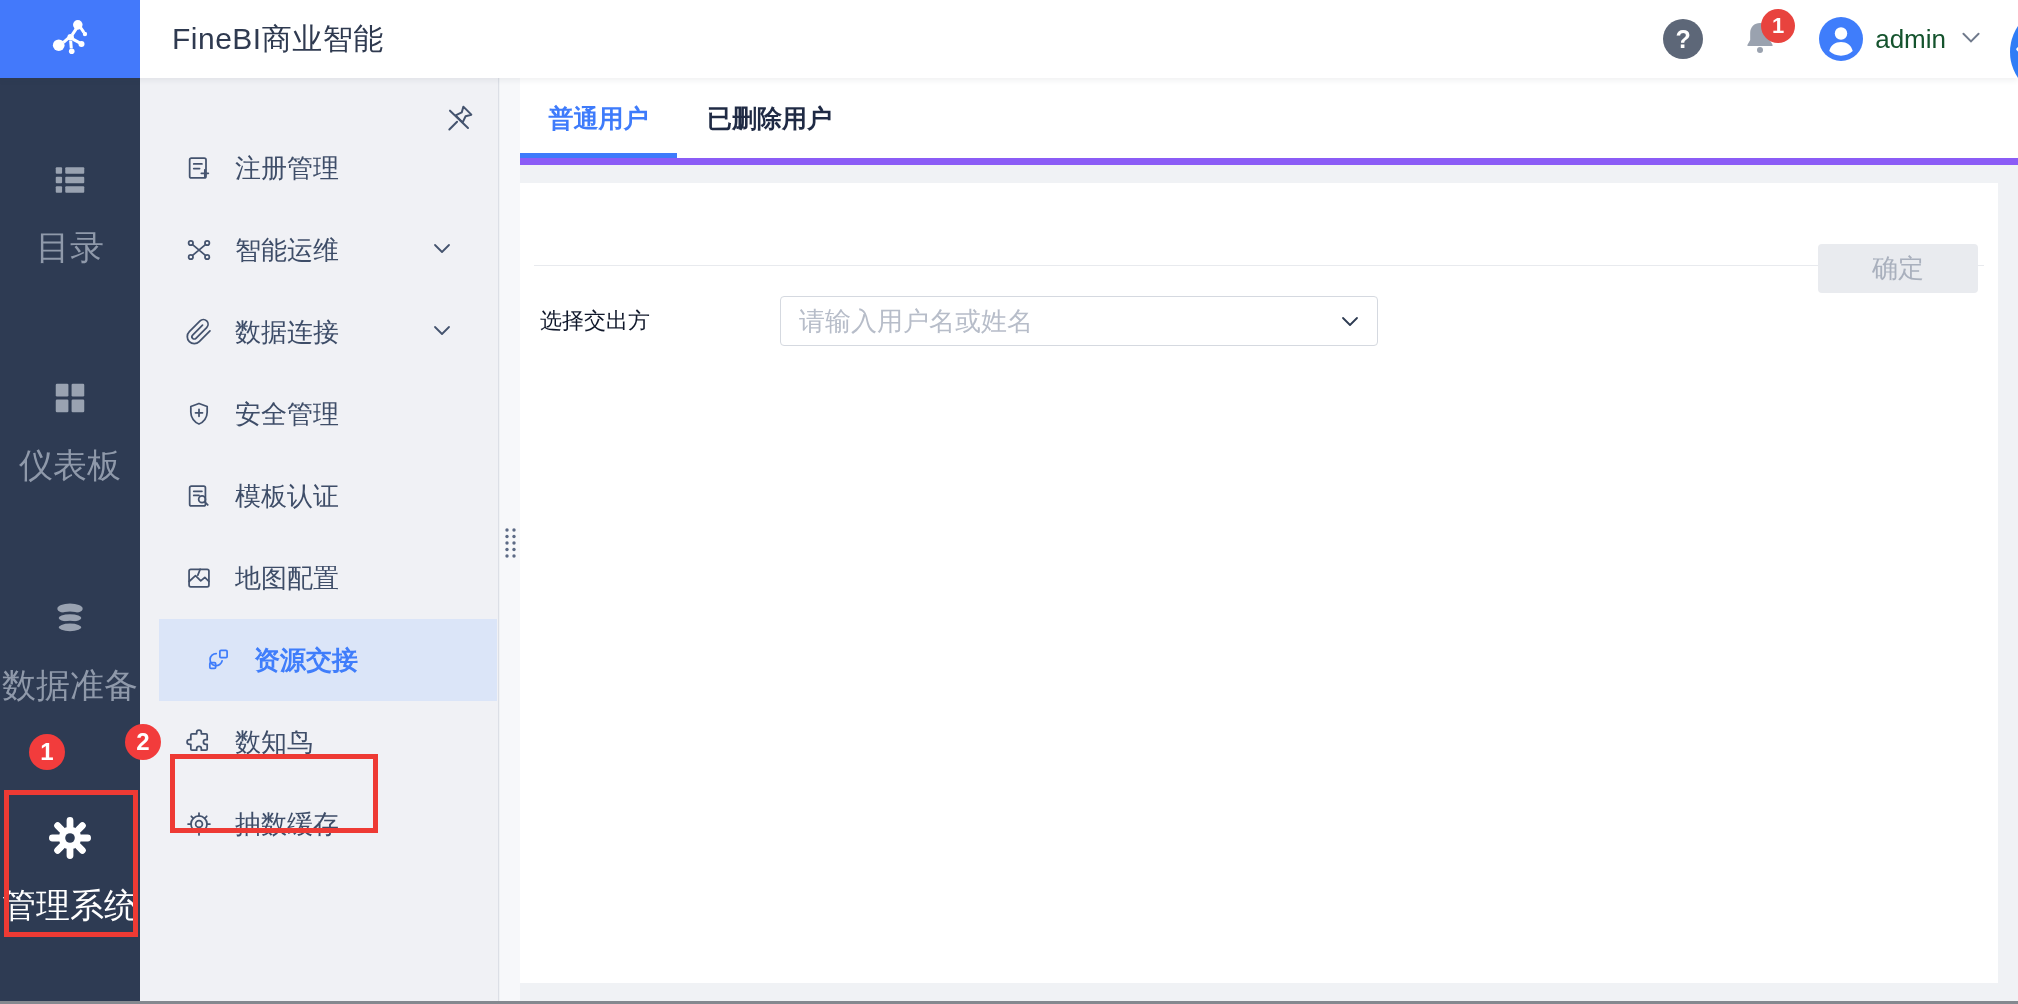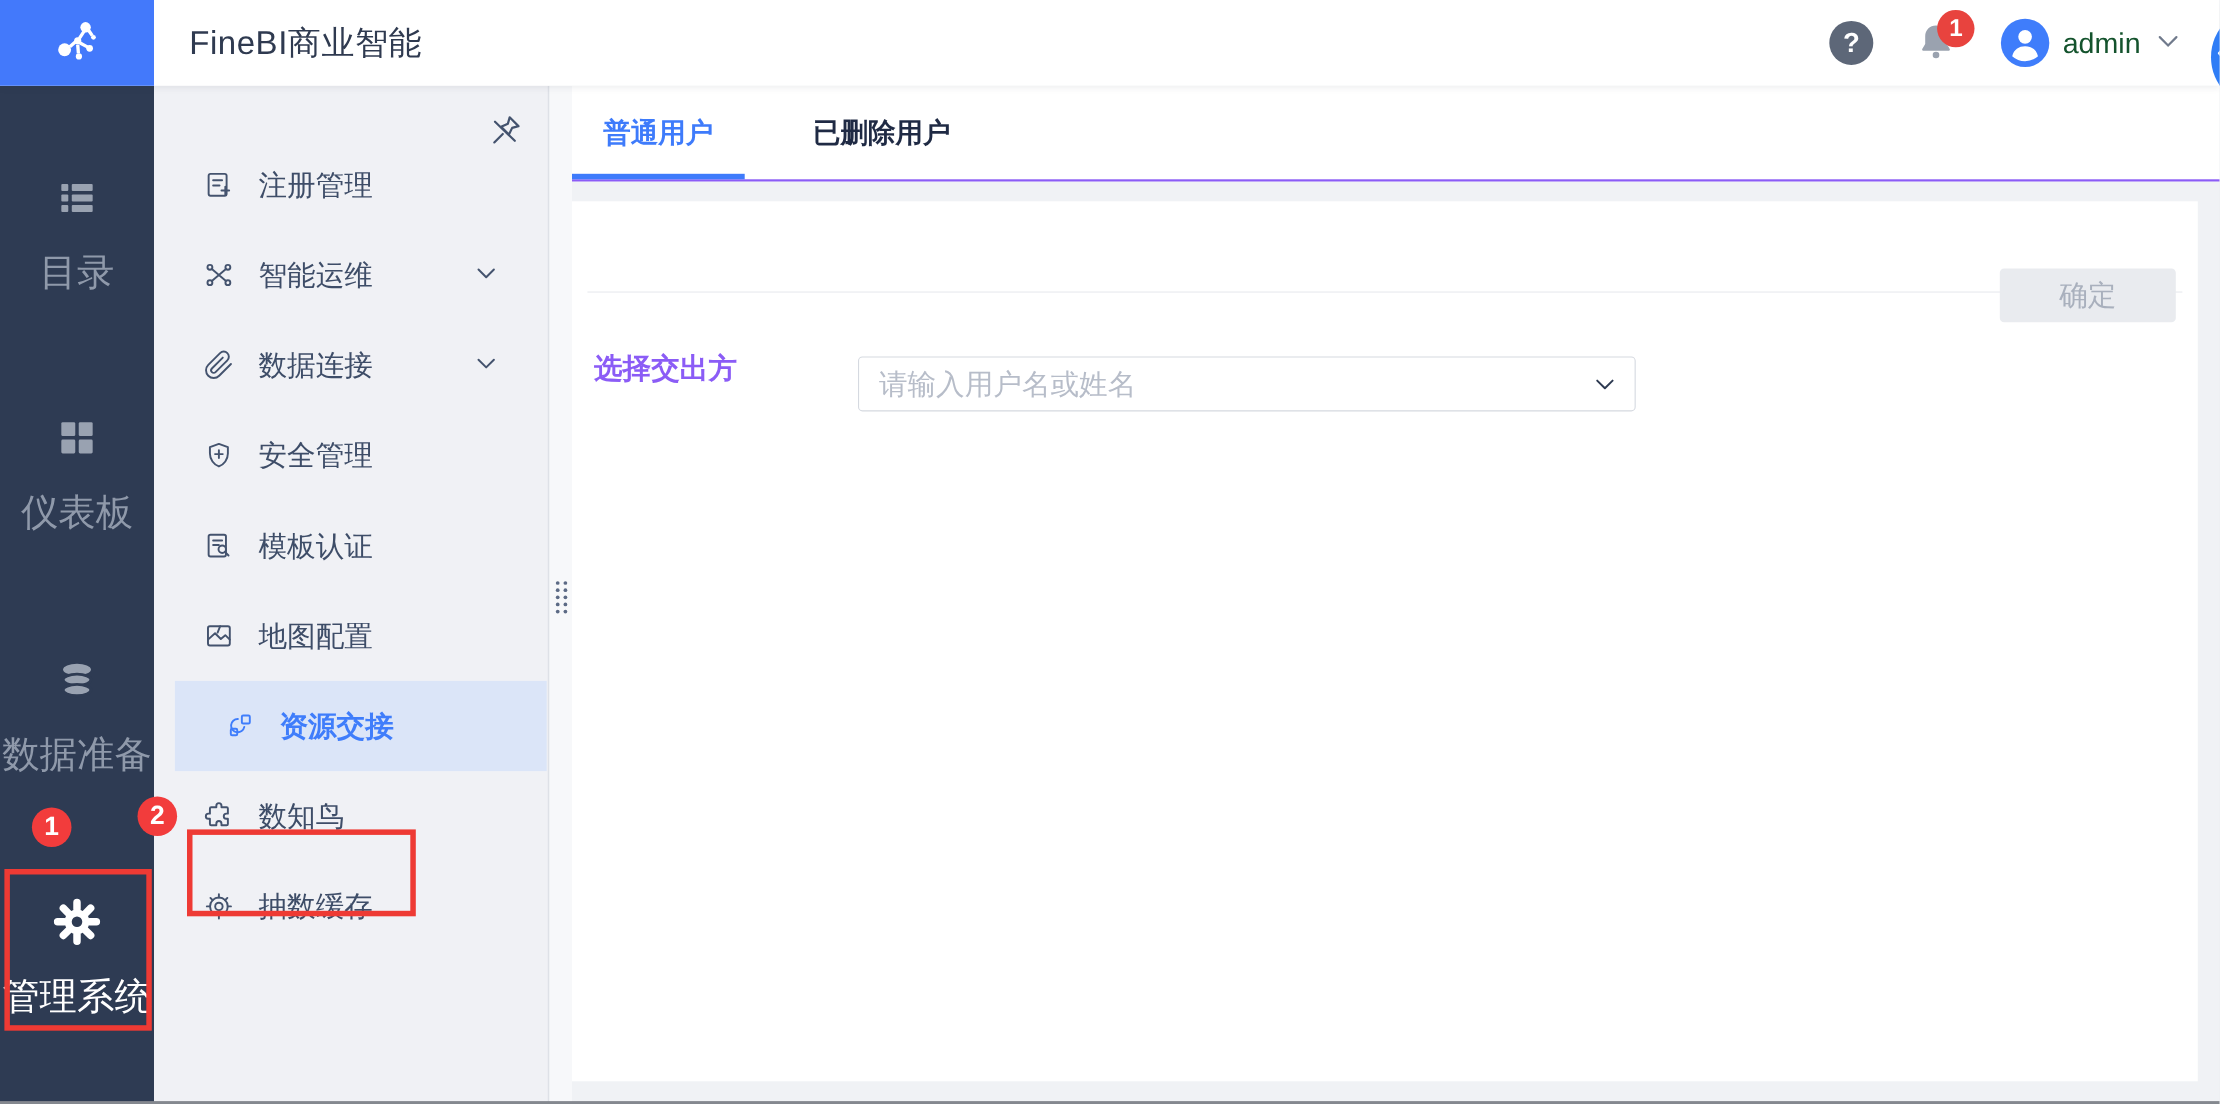--- a/index.html
+++ b/index.html
@@ -44,34 +44,34 @@
   .mi .chev svg { width:24px; height:24px; stroke:#44536e; fill:none; stroke-width:1.8; stroke-linecap:round; stroke-linejoin:round; }
   .mi.active { background:#dbe5f8; color:#3f7dfb; font-weight:bold;margin-left:19px; }
   .mi.active .mic svg { stroke:#3f7dfb; }
 
   
   .gutter { position:absolute; top:78px; left:500px; width:20px; bottom:0; background:#f7f8fa; z-index:4; }
   .drag-dots { position:absolute; left:3px; top:448px; cursor:col-resize; }
 
   
   .main { position:absolute; top:78px; left:520px; right:0; bottom:0; background:#f0f2f5; }
-  .tabbar { height:87px; background:#fff; border-bottom:2px solid #8b5cf6; display:flex; align-items:stretch;gap:32px; }
+  .tabbar { height:87px; background:#fff; border-bottom:7px solid #8b5cf6; display:flex; align-items:stretch; }
   .tab { position:relative; display:flex; align-items:center; justify-content:center; font-size:25px; font-weight:bold;
          color:#1f2a44; cursor:pointer; }
   .tab.t0 { width:157px; }
   .tab.t1 { margin-left:30px; }
   .tab.active { color:#3e7bfb; }
   .tab.active::after { content:""; position:absolute; left:0; right:0; bottom:0; height:5px; background:#3e7bfb; }
   .panel { margin:18px 20px 0 0; height:800px; background:#fff; position:relative; }
   .panel-toolbar { margin:0 14px; height:83px; border-bottom:1px solid #e8eaee; position:relative; }
   .confirm-btn { position:absolute; right:6px; top:16px; width:160px; height:49px; background:#e9ebef; border:none;
                  border-radius:4px; color:#a9b0bd; font-size:26px; font-family:inherit; cursor:not-allowed;margin-top:45px; }
   .form-row { display:flex; align-items:center; margin-top:30px; padding-left:20px; }
-  .form-label { width:240px; font-size:26px; font-weight:bold; color:#8b5cf6; }
-  .select-wrap { position:relative; width:707px; height:50px;margin-top:28px; }
+  .form-label { width:240px; font-size:22px; font-weight:normal; color:#0f172a; }
+  .select-wrap { position:relative; width:598px; height:50px; }
   .select-wrap input { width:100%; height:100%; border:1px solid #d5d9e0; border-radius:4px; padding:0 60px 0 18px;
                        font-size:26px; font-family:inherit; color:#333; background:#fff; outline:none; }
   .select-wrap input::placeholder { color:#b7bdc9; }
   .select-chevron { position:absolute; right:16px; top:13px; cursor:pointer; }
 
   
   .anno-badge { position:absolute; width:36px; height:36px; border-radius:50%; background:#f23c3c; color:#fff;
                 font-size:24px; font-weight:bold; display:flex; align-items:center; justify-content:center; z-index:40; }
   .anno-box { position:absolute; border:5px solid #ee3a34; z-index:40; }
   .badge-1 { left:29px; top:734px; }

